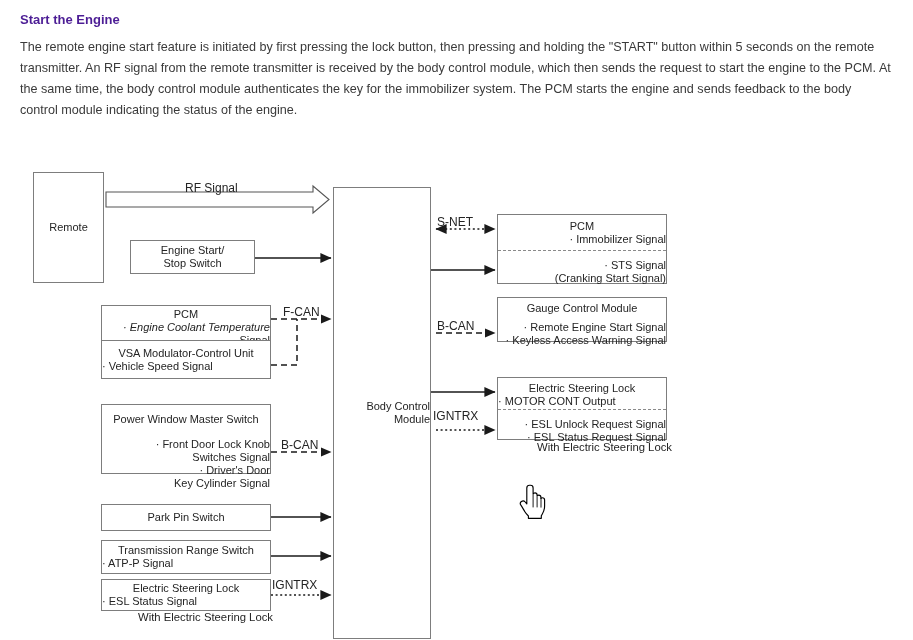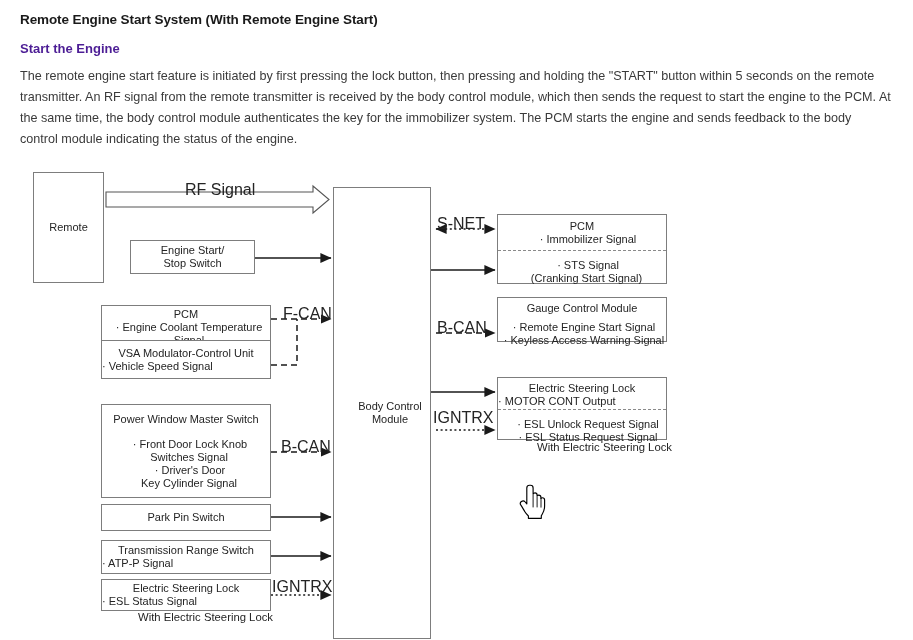--- a/index.html
+++ b/index.html
@@ -67,21 +67,21 @@
     display: flex;
     flex-direction: column;
     justify-content: center;
   }
   .node .ttl {
     text-align: center;
     display: block;
   }
   .node .itm {
     display: block;
-    text-align: center;
+    text-align: right;
     padding-left: 8px;
   }
   .node .itm-c {
     display: block;
     text-align: left;
   }
 
   .divider-dash {
     position: absolute;
     left: 0;
@@ -91,37 +91,36 @@
   }
 
   .caption {
     position: absolute;
     font-size: 11.3px;
     color: #242424;
     white-space: nowrap;
   }
   .edge-label {
     position: absolute;
-    font-size: 16px;
+    font-size: 12px;
     color: #242424;
     white-space: nowrap;
   }
 
   .cursor-layer {
     position: absolute;
     left: 0; top: 0;
     width: 913px; height: 640px;
     pointer-events: none;
   }
 </style>
 </head>
 <body>
 
 <div class="doc-head">
-  <div class="doc-title">Remote Engine Start System (With Remote Engine Start)</div>
   <div class="doc-subtitle">Start the Engine</div>
   <p class="doc-body">The remote engine start feature is initiated by first pressing the lock button, then pressing and holding the "START" button within 5 seconds on the remote transmitter. An RF signal from the remote transmitter is received by the body control module, which then sends the request to start the engine to the PCM. At the same time, the body control module authenticates the key for the immobilizer system. The PCM starts the engine and sends feedback to the body control module indicating the status of the engine.</p>
 </div>
 
 <div class="diagram">
 <svg width="913" height="640" viewBox="0 0 913 640" xmlns="http://www.w3.org/2000/svg">
   <defs>
     <marker id="arrowSolid" viewBox="0 0 10 10" refX="9.5" refY="5" markerWidth="7" markerHeight="7" orient="auto-start-reverse">
       <path d="M 0 0.6 L 10 5 L 0 9.4 z" fill="#1a1a1a"></path>
     </marker>
@@ -169,30 +168,30 @@
   <span class="ttl">Stop Switch</span>
 </div>
 
 <div class="node" style="left:333px; top:187px; width:98px; height:452px; justify-content:center;">
   <span class="itm" style="padding-left:16px;">Body Control</span>
   <span class="itm" style="padding-left:16px;">Module</span>
 </div>
 
 <div class="node" style="left:101px; top:305px; width:170px; height:44px;">
   <span class="ttl">PCM</span>
-  <span class="itm" style="padding-left:6px;">· Engine Coolant Temperature</span>
+  <span class="itm" style="padding-left:6px;font-style:italic;">· Engine Coolant Temperature</span>
   <span class="itm" style="padding-left:6px;">Signal</span>
 </div>
 
 <div class="node" style="left:101px; top:340px; width:170px; height:39px;">
   <span class="ttl">VSA Modulator-Control Unit</span>
   <span class="itm-c">· Vehicle Speed Signal</span>
 </div>
 
-<div class="node" style="left:101px; top:404px; width:170px; height:94px; justify-content:flex-start; padding-top:8px;">
+<div class="node" style="left:101px; top:404px; width:170px; height:70px; justify-content:flex-start; padding-top:8px;">
   <span class="ttl">Power Window Master Switch</span>
   <span class="itm" style="margin-top:12px;">· Front Door Lock Knob</span>
   <span class="itm" style="padding-left:6px;">Switches Signal</span>
   <span class="itm">· Driver's Door</span>
   <span class="itm" style="padding-left:6px;">Key Cylinder Signal</span>
 </div>
 
 <div class="node" style="left:101px; top:504px; width:170px; height:27px;">
   <span class="ttl">Park Pin Switch</span>
 </div>

